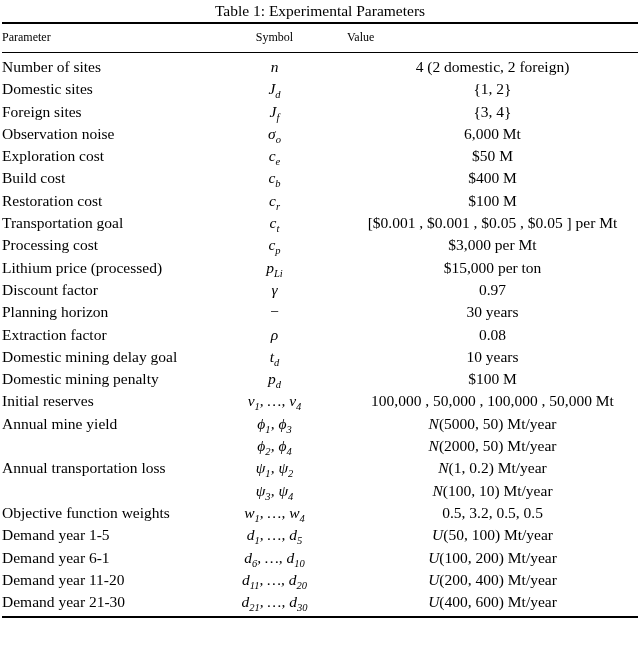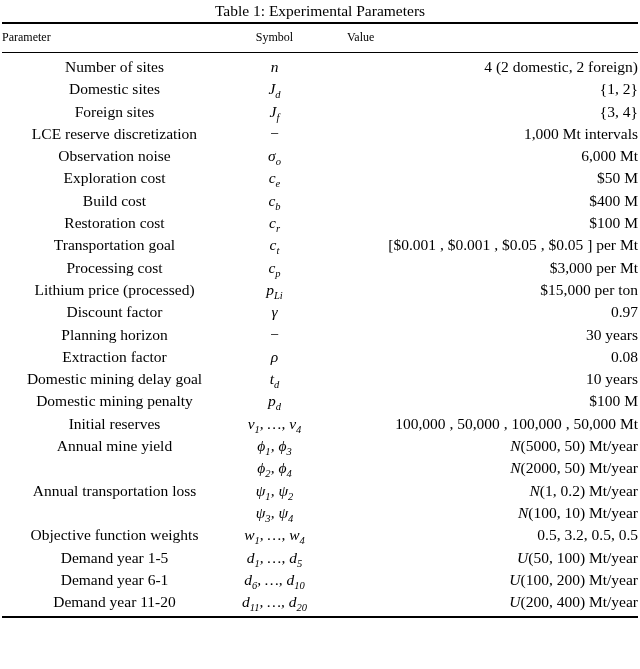--- a/index.html
+++ b/index.html
@@ -46,23 +46,23 @@
   tbody td {
     padding: 0;
     line-height: 22.3px;
     height: 22.3px;
     vertical-align: baseline;
     white-space: nowrap;
     overflow: hidden;
   }
   tbody tr:first-child td { padding-top: 3px; }
   tbody tr:last-child td  { padding-bottom: 3px; }
-  td.param  { text-align: center; }
+  td.param  { text-align: left; }
   td.symbol { text-align: center; font-style: italic; }
-  td.value  { text-align: right; padding-left: 25px; }
+  td.value  { text-align: center; padding-left: 25px; }
   sub {
     font-size: 68%;
     line-height: 0;
   }
 </style>
 </head>
 <body>
 
 <div class="page">
   <div class="caption">Table 1: Experimental Parameters</div>
@@ -90,25 +90,20 @@
           <td class="param">Domestic sites</td>
           <td class="symbol">J<sub>d</sub></td>
           <td class="value">{1, 2}</td>
         </tr>
         <tr>
           <td class="param">Foreign sites</td>
           <td class="symbol">J<sub>f</sub></td>
           <td class="value">{3, 4}</td>
         </tr>
         <tr>
-          <td class="param">LCE reserve discretization</td>
-          <td class="symbol">−</td>
-          <td class="value">1,000 Mt intervals</td>
-        </tr>
-        <tr>
           <td class="param">Observation noise</td>
           <td class="symbol">σ<sub>o</sub></td>
           <td class="value">6,000 Mt</td>
         </tr>
         <tr>
           <td class="param">Exploration cost</td>
           <td class="symbol">c<sub>e</sub></td>
           <td class="value">$50 M</td>
         </tr>
         <tr>
@@ -198,16 +193,21 @@
         </tr>
         <tr>
           <td class="param">Demand year 6-1</td>
           <td class="symbol">d<sub>6</sub>, …, d<sub>10</sub></td>
           <td class="value"><i>U</i>(100, 200) Mt/year</td>
         </tr>
         <tr>
           <td class="param">Demand year 11-20</td>
           <td class="symbol">d<sub>11</sub>, …, d<sub>20</sub></td>
           <td class="value"><i>U</i>(200, 400) Mt/year</td>
+        </tr>
+        <tr>
+          <td class="param">Demand year 21-30</td>
+          <td class="symbol">d<sub>21</sub>, …, d<sub>30</sub></td>
+          <td class="value"><i>U</i>(400, 600) Mt/year</td>
         </tr>
       </tbody>
   </table>
 </div>
 
 </body></html>

